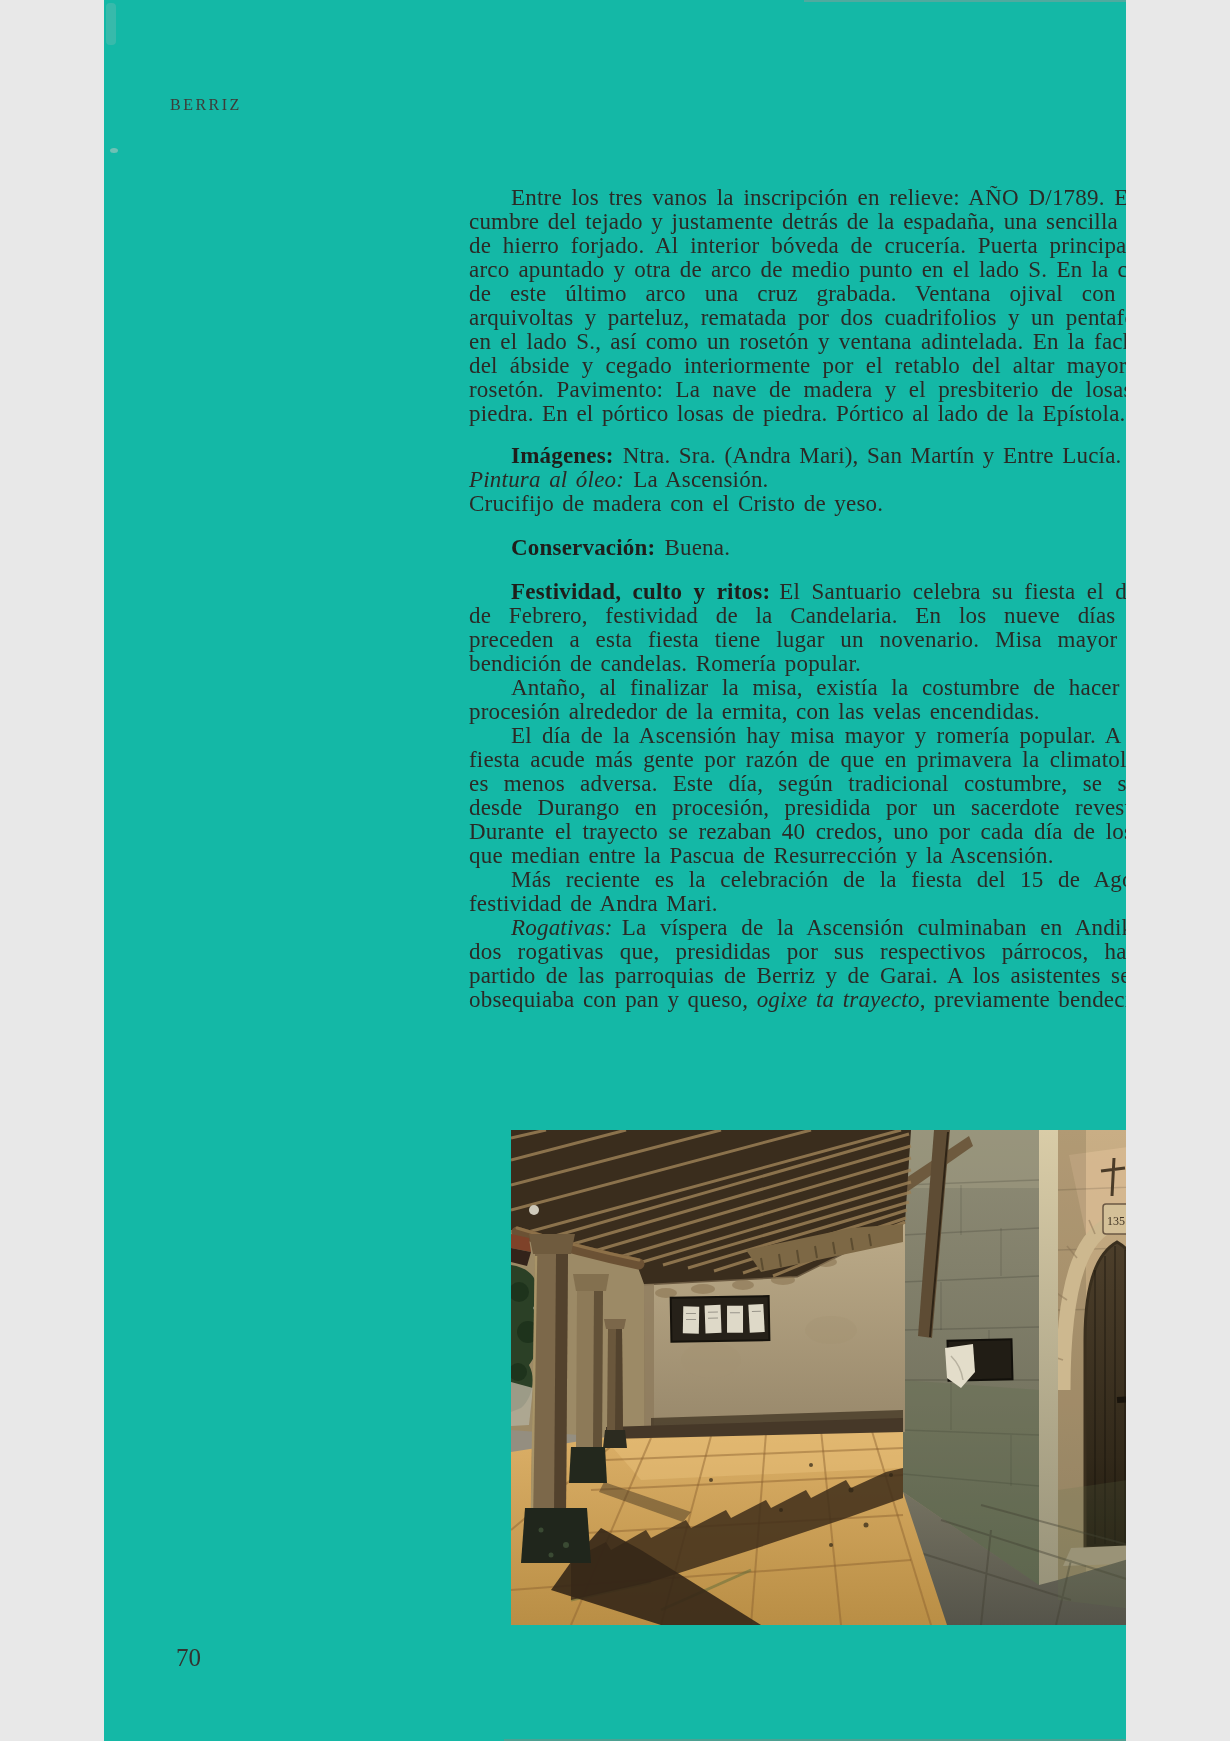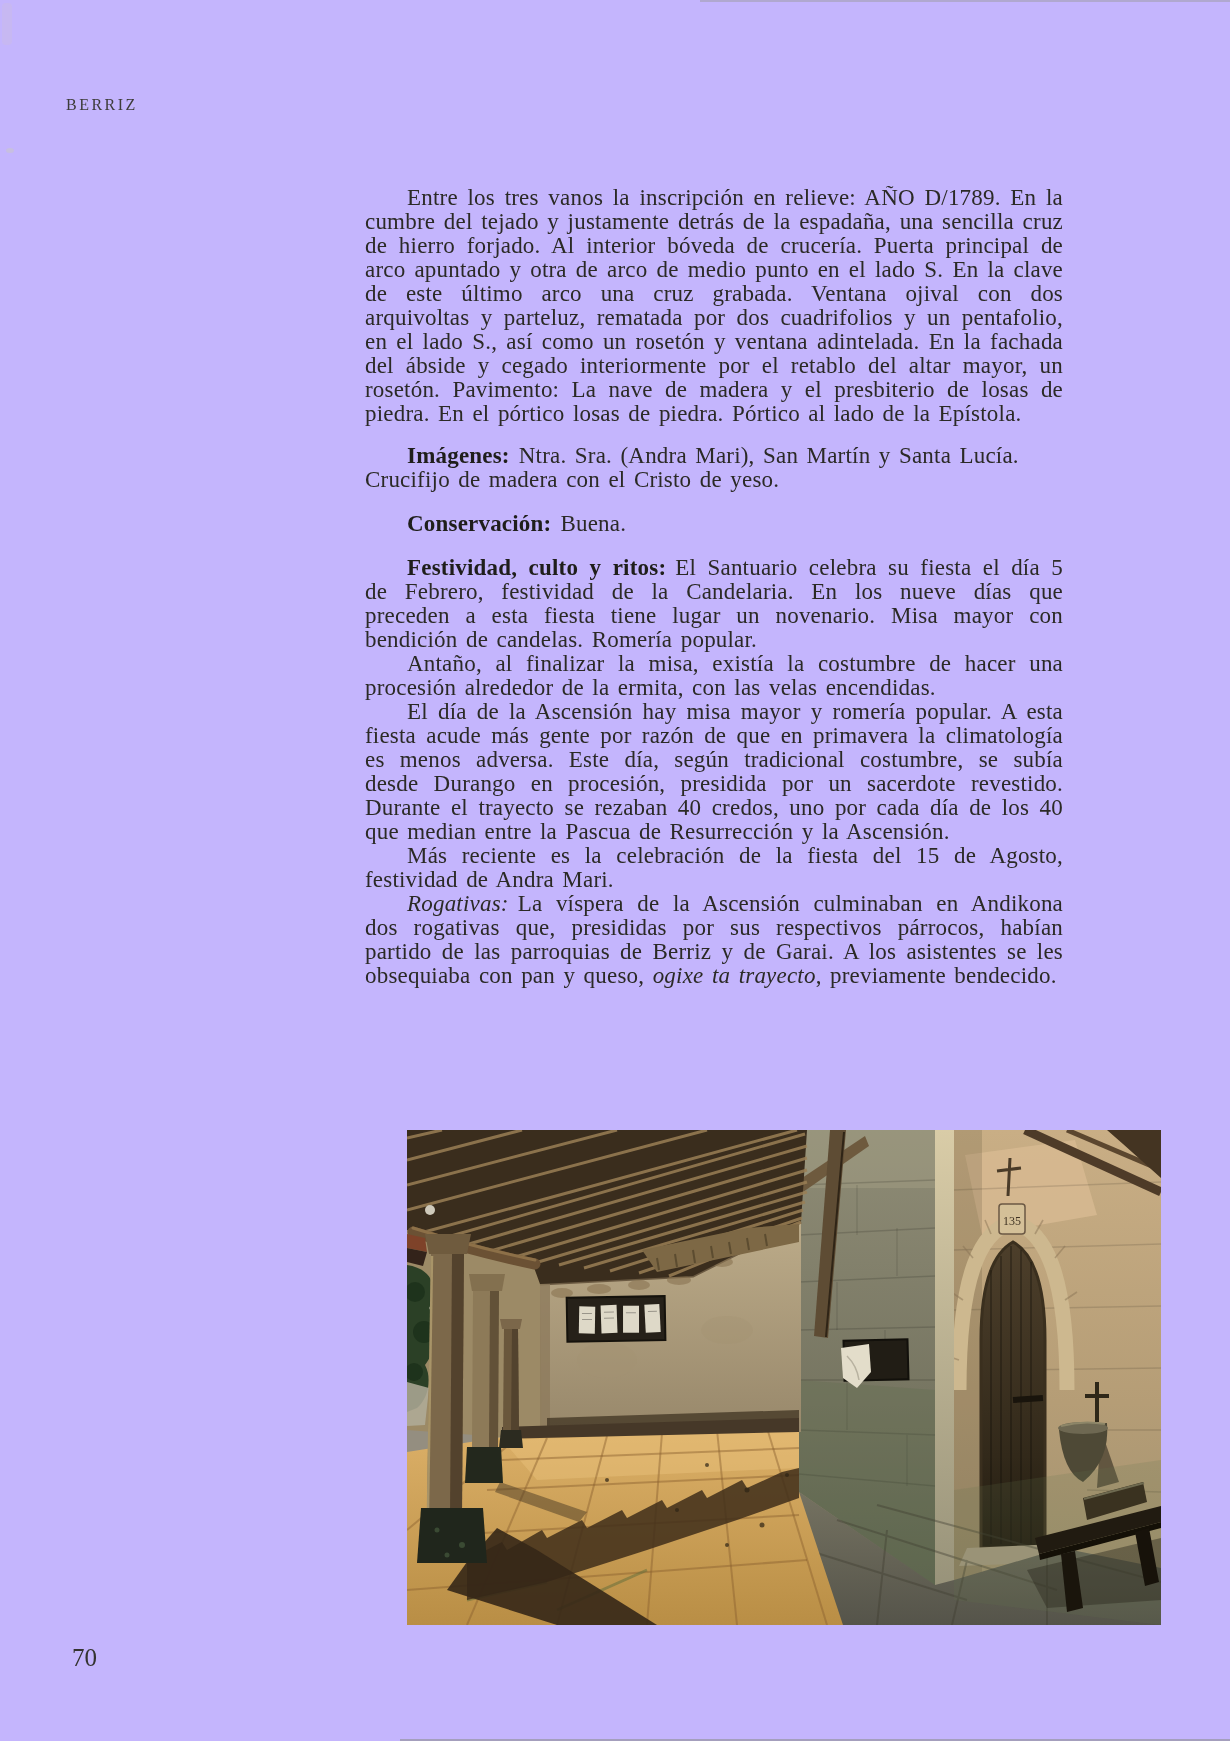--- a/index.html
+++ b/index.html
@@ -1,18 +1,18 @@
 <!DOCTYPE html>
 <html><head>
 <meta charset="utf-8">
 <style>
   html,body{margin:0;padding:0;background:#e8e8e8;}
   .page{
-    position:relative;width:1230px;height:1741px;margin:0 auto;
-    background:#c4b5fd;overflow:hidden;
+    position:relative;width:1022px;height:1741px;margin:0 auto;
+    background:#14b8a6;overflow:hidden;
     font-family:"Liberation Serif","DejaVu Serif",serif;
     color:#2a2926;
   }
   .running-head{
     position:absolute;left:66px;top:96px;
     font-size:16px;letter-spacing:2.5px;color:#3d3c39;
   }
   .text-col{
     position:absolute;left:365px;top:186px;width:698px;
     font-size:23px;line-height:24px;text-align:justify;
@@ -63,21 +63,22 @@
   <div class="scan-top-edge"></div>
   <div class="scan-bottom-edge"></div>
   <div class="scan-smudge-a"></div>
   <div class="scan-smudge-b"></div>
 
   <div class="running-head">BERRIZ</div>
 
   <div class="text-col">
     <p class="indent">Entre los tres vanos la inscripción en relieve: AÑO D/1789. En la cumbre del tejado y justamente detrás de la espadaña, una sencilla cruz de hierro forjado. Al interior bóveda de crucería. Puerta principal de arco apuntado y otra de arco de medio punto en el lado S. En la clave de este último arco una cruz grabada. Ventana ojival con dos arquivoltas y parteluz, rematada por dos cuadrifolios y un pentafolio, en el lado S., así como un rosetón y ventana adintelada. En la fachada del ábside y cegado interiormente por el retablo del altar mayor, un rosetón. Pavimento: La nave de madera y el presbiterio de losas de piedra. En el pórtico losas de piedra. Pórtico al lado de la Epístola.</p>
 
-    <p class="indent gap-sm"><span class="lead-b">Imágenes:</span><span>Ntra. Sra. (Andra Mari), San Martín y Santa Lucía.</span></p>
+    <p class="indent gap-sm"><span class="lead-b">Imágenes:</span><span>Ntra. Sra. (Andra Mari), San Martín y Entre Lucía.</span></p>
+    <p><span class="lead-i">Pintura al óleo:</span><span>La Ascensión.</span></p>
     <p>Crucifijo de madera con el Cristo de yeso.</p>
 
     <p class="indent gap-md"><span class="lead-b">Conservación:</span><span>Buena.</span></p>
 
     <p class="indent gap-md"><span class="lead-b">Festividad, culto y ritos:</span><span>El Santuario celebra su fiesta el día 5 de Febrero, festividad de la Candelaria. En los nueve días que preceden a esta fiesta tiene lugar un novenario. Misa mayor con bendición de candelas. Romería popular.</span></p>
     <p class="indent">Antaño, al finalizar la misa, existía la costumbre de hacer una procesión alrededor de la ermita, con las velas encendidas.</p>
     <p class="indent">El día de la Ascensión hay misa mayor y romería popular. A esta fiesta acude más gente por razón de que en primavera la climatología es menos adversa. Este día, según tradicional costumbre, se subía desde Durango en procesión, presidida por un sacerdote revestido. Durante el trayecto se rezaban 40 credos, uno por cada día de los 40 que median entre la Pascua de Resurrección y la Ascensión.</p>
     <p class="indent">Más reciente es la celebración de la fiesta del 15 de Agosto, festividad de Andra Mari.</p>
     <p class="indent"><span class="lead-i">Rogativas:</span><span>La víspera de la Ascensión culminaban en Andikona dos rogativas que, presididas por sus respectivos párrocos, habían partido de las parroquias de Berriz y de Garai. A los asistentes se les obsequiaba con pan y queso, </span><span class="ital">ogixe ta trayecto</span><span>, previamente bendecido.</span></p>
   </div>

